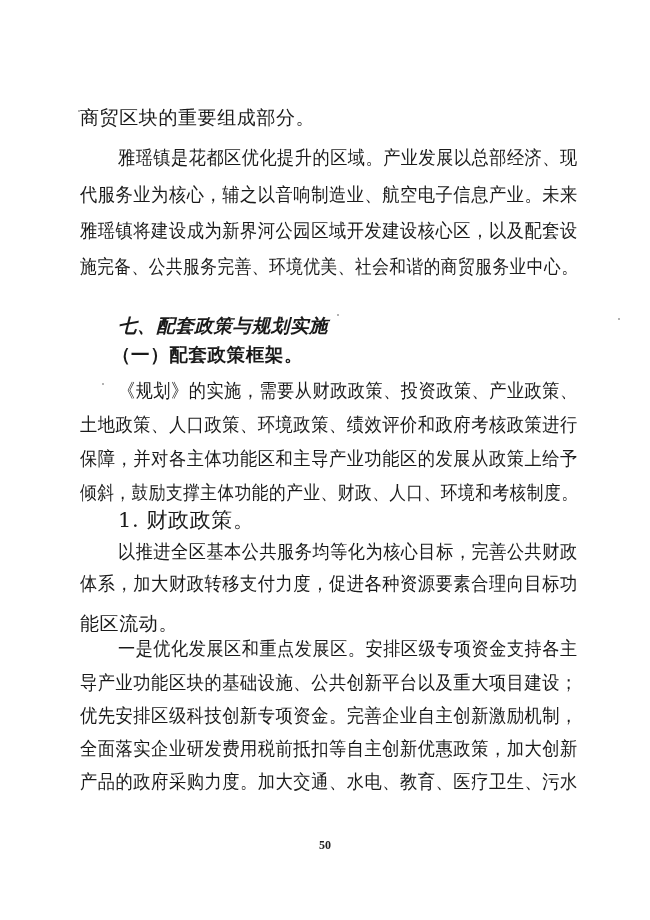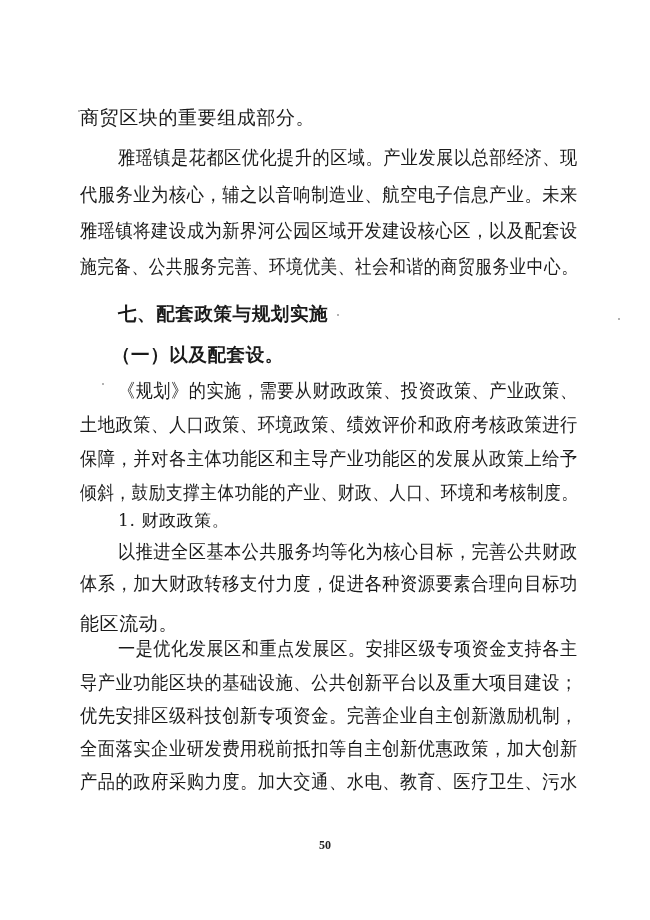--- a/index.html
+++ b/index.html
@@ -21,29 +21,29 @@
 </head>
 <body>
 
 <div class="page">
   <div class="line" style="top: 106px; width: auto;">商贸区块的重要组成部分。</div>
   <div class="line indent" style="top: 146px; width: auto; transform: scaleX(0.901961);">雅瑶镇是花都区优化提升的区域。产业发展以总部经济、现</div>
   <div class="line" style="top: 183px; width: auto; transform: scaleX(0.907104);">代服务业为核心，辅之以音响制造业、航空电子信息产业。未来</div>
   <div class="line" style="top: 219px; width: auto; transform: scaleX(0.907104);">雅瑶镇将建设成为新界河公园区域开发建设核心区，以及配套设</div>
   <div class="line" style="top: 255px; width: auto; transform: scaleX(0.876761);">施完备、公共服务完善、环境优美、社会和谐的商贸服务业中心。</div>
 
-  <div class="line indent heading" style="top: 303px; width: auto;">七、配套政策与规划实施</div>
-  <div class="line heading" style="top: 344px; left: 112px; width: auto;">（一）以及配套设。</div>
+  <div class="line indent heading" style="top: 315px; width: auto; font-style: italic;">七、配套政策与规划实施</div>
+  <div class="line heading" style="top: 344px; left: 112px; width: auto;">（一）配套政策框架。</div>
 
   <div class="line indent" style="top: 379px; width: auto; transform: scaleX(0.901961);">《规划》的实施，需要从财政政策、投资政策、产业政策、</div>
   <div class="line" style="top: 413px; width: auto; transform: scaleX(0.907104);">土地政策、人口政策、环境政策、绩效评价和政府考核政策进行</div>
   <div class="line" style="top: 447px; width: auto; transform: scaleX(0.907104);">保障，并对各主体功能区和主导产业功能区的发展从政策上给予</div>
   <div class="line" style="top: 481px; width: auto; transform: scaleX(0.876761);">倾斜，鼓励支撑主体功能的产业、财政、人口、环境和考核制度。</div>
 
-  <div class="line indent" style="top: 509px; font-size: 17px; width: auto;">1. 财政政策。</div>
+  <div class="line indent" style="top: 509px; font-size: 21px; width: auto;">1. 财政政策。</div>
 
   <div class="line indent" style="top: 540px; width: auto; transform: scaleX(0.901961);">以推进全区基本公共服务均等化为核心目标，完善公共财政</div>
   <div class="line" style="top: 572px; width: auto; transform: scaleX(0.907104);">体系，加大财政转移支付力度，促进各种资源要素合理向目标功</div>
   <div class="line" style="top: 603px; width: auto; margin-top: 9px;">能区流动。</div>
   <div class="line indent" style="top: 637px; width: auto; transform: scaleX(0.901961);">一是优化发展区和重点发展区。安排区级专项资金支持各主</div>
   <div class="line" style="top: 671px; width: auto; transform: scaleX(0.907104);">导产业功能区块的基础设施、公共创新平台以及重大项目建设；</div>
   <div class="line" style="top: 704px; width: auto; transform: scaleX(0.907104);">优先安排区级科技创新专项资金。完善企业自主创新激励机制，</div>
   <div class="line" style="top: 737px; width: auto; transform: scaleX(0.907104);">全面落实企业研发费用税前抵扣等自主创新优惠政策，加大创新</div>
   <div class="line" style="top: 770px; width: auto; transform: scaleX(0.907104);">产品的政府采购力度。加大交通、水电、教育、医疗卫生、污水</div>
 

